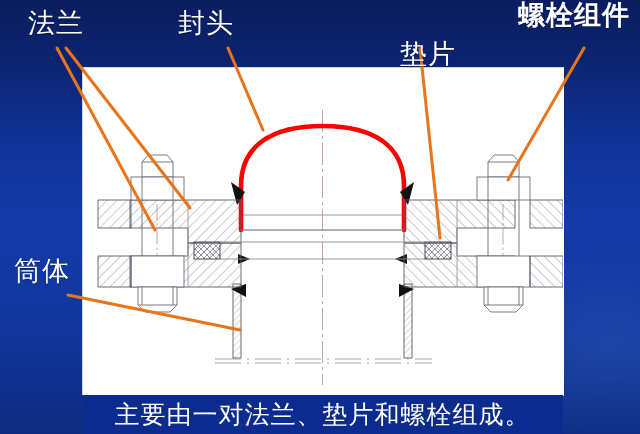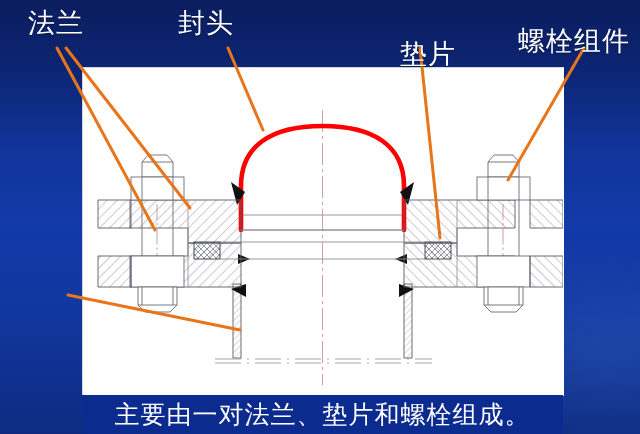--- a/index.html
+++ b/index.html
@@ -199,20 +199,21 @@
       <line x1="68" y1="295" x2="240" y2="330"></line>
     </g>
   </svg>
 
   <div class="lbl" style="left:28px;top:10px;">法兰</div>
 
   <div class="lbl" style="left:178px;top:10px;text-align:center;">封头</div>
 
   <div class="lbl" style="left:400px;top:10px;margin-top:31px;">垫片</div>
 
-  <div class="lbl" style="left:518px;top:28px;">螺栓组件</div>
-
+  <div class="lbl" style="left:518px;top:2px;font-weight:bold;">螺栓组件</div>
+
+  <div class="lbl" style="left:14px;top:258px;">筒体</div>
 
   <div id="caption-bar">
     <span class="cap">主要由一对法兰、垫片和螺栓组成。</span>
   </div>
 
 </div>
 
 </body></html>

